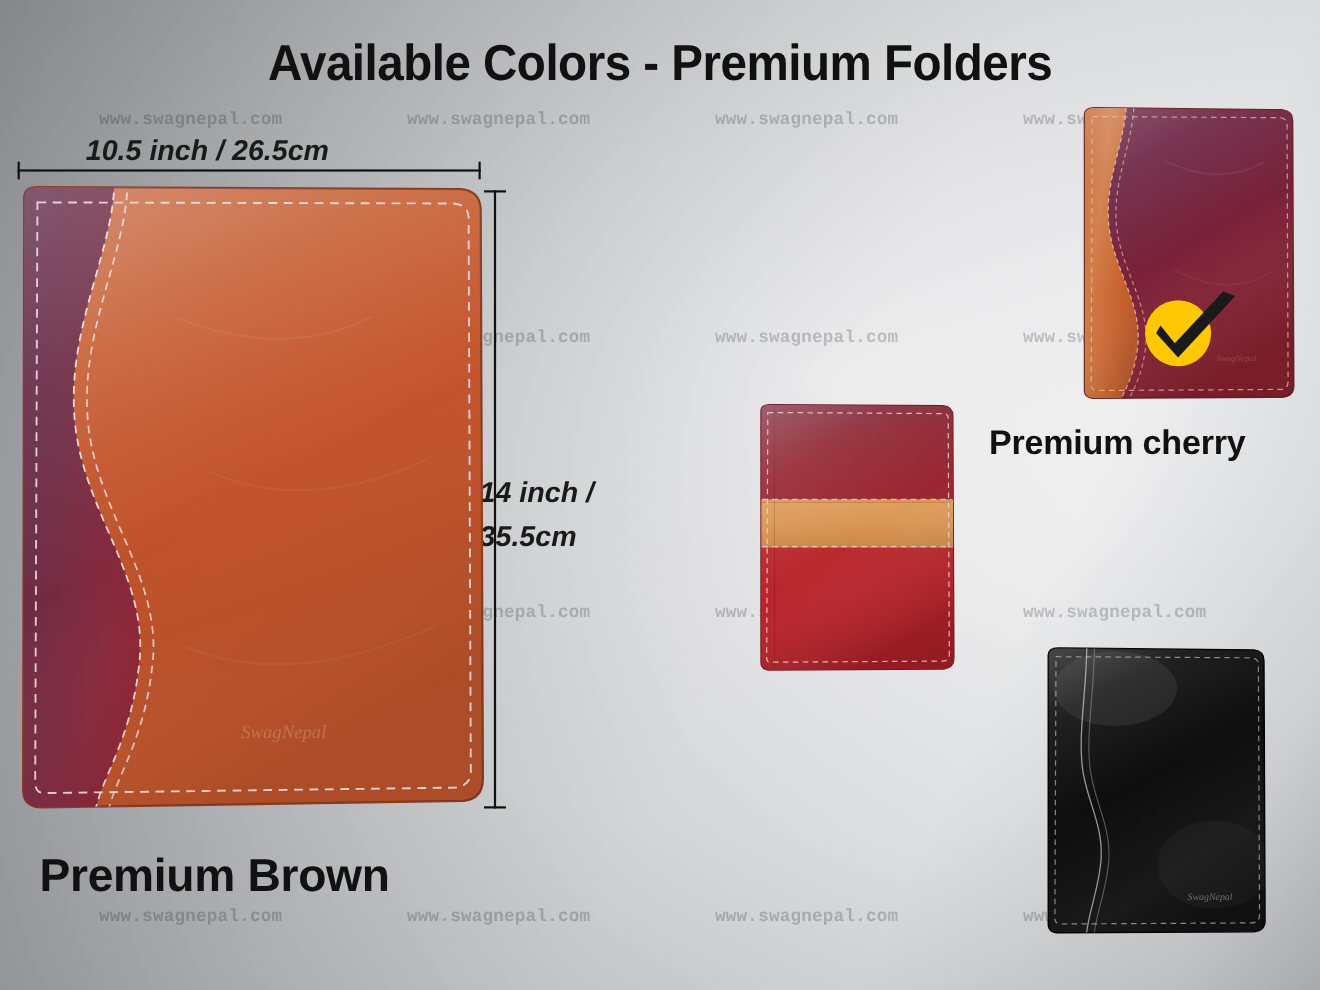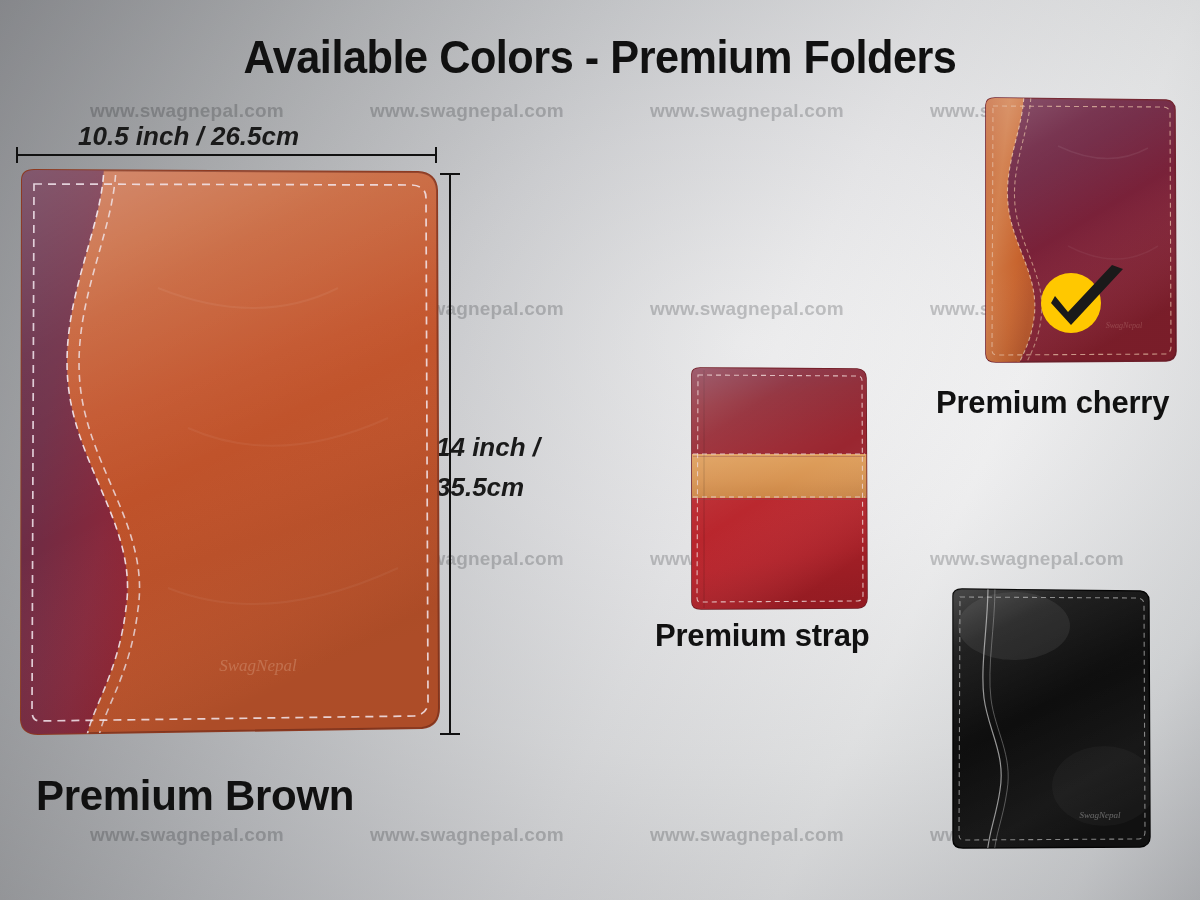--- a/index.html
+++ b/index.html
@@ -14,22 +14,22 @@
     background:
       radial-gradient(ellipse 95% 85% at 62% 38%, #fdfdfd 0%, #f2f2f3 28%, #e2e3e4 55%, #cfd0d2 78%, #bcbdbf 100%),
       linear-gradient(115deg,#a5a6a9 0%, #b9babc 16%, #d6d7d9 38%, #efeff0 58%, #fafafa 74%, #e9eaeb 92%, #d4d5d7 100%);
     background-blend-mode:multiply,normal;
   }
 
   
   .wm-layer{position:absolute;inset:0;pointer-events:none;}
   .wm{
     position:absolute;
-    font-family:Liberation Sans, sans-serif;
-    font-weight:700;font-size:19px;letter-spacing:.2px;
+    font-family:Liberation Mono, monospace;
+    font-weight:700;font-size:16px;letter-spacing:.2px;
     color:rgba(128,130,133,.40);
     white-space:nowrap;
     mix-blend-mode:multiply;
   }
 
   
   .title{
     position:absolute;left:0;right:0;top:30px;
     text-align:center;
     font-family:"Liberation Sans", sans-serif;
@@ -40,21 +40,21 @@
     transform:scaleX(.94);
     transform-origin:50% 50%;
   }
   .prod-label{
     position:absolute;
     font-family:"Liberation Sans", sans-serif;
     font-weight:700;color:#111;white-space:nowrap;
   }
   #label-brown{left:36px;top:772px;font-size:42px;letter-spacing:-.3px;}
   #label-strap{left:655px;top:618px;font-size:31px;letter-spacing:-.2px;}
-  #label-cherry{left:936px;top:385px;font-size:31px;letter-spacing:-.2px;}
+  #label-cherry{left:899px;top:385px;font-size:31px;letter-spacing:-.2px;}
   #label-black{left:944px;top:850px;font-size:31px;letter-spacing:-.2px;}
 
   
   .dim-text{
     position:absolute;
     font-family:"Liberation Sans", sans-serif;
     font-style:italic;font-weight:700;color:#1a1a1a;white-space:nowrap;
   }
   #dim-w-text{left:78px;top:121px;font-size:26px;}
   #dim-h-text{left:436px;top:427px;font-size:26px;line-height:40px;white-space:normal;width:130px;}
@@ -314,16 +314,15 @@
         <ellipse cx="70" cy="40" rx="56" ry="34" fill="#ffffff" opacity="0.07"></ellipse>
         <ellipse cx="160" cy="200" rx="52" ry="40" fill="#ffffff" opacity="0.03"></ellipse>
 
         <path d="M16,11 L194,12 Q200,13 200,18 L201,246 Q201,252 195,253 L20,254 Q15,254 15,249 Z" fill="none" stroke="#cdcdcd" stroke-width="1.1" stroke-dasharray="5 4" opacity="0.62"></path>
       </g>
       <text class="emboss" x="156" y="232" font-size="9" text-anchor="middle" style="fill:rgba(230,230,230,.38)">SwagNepal</text>
     </svg>
   </div>
 
   <div class="prod-label" id="label-brown">Premium Brown</div>
-  <div class="prod-label" id="label-strap">Premium strap</div>
   <div class="prod-label" id="label-cherry">Premium cherry</div>
 
 </div>
 
 </body></html>

